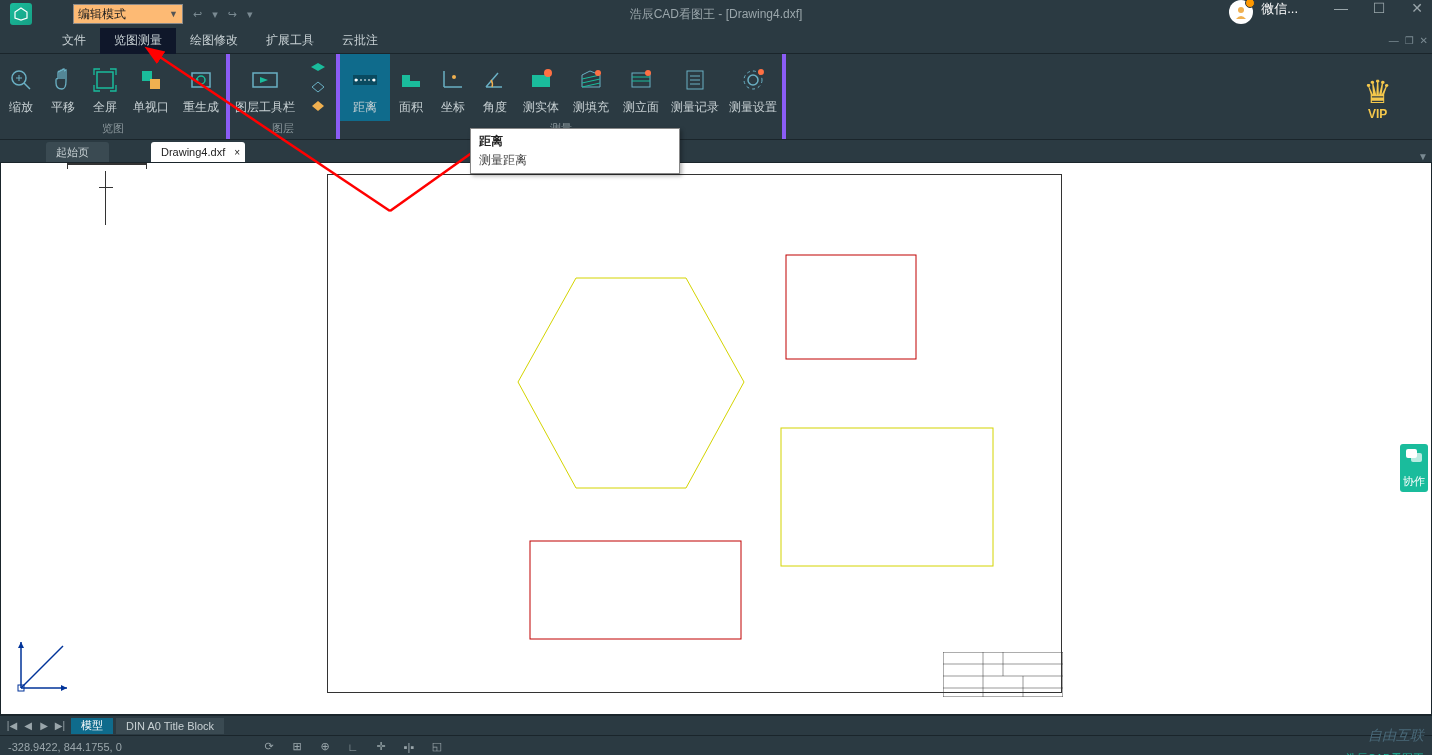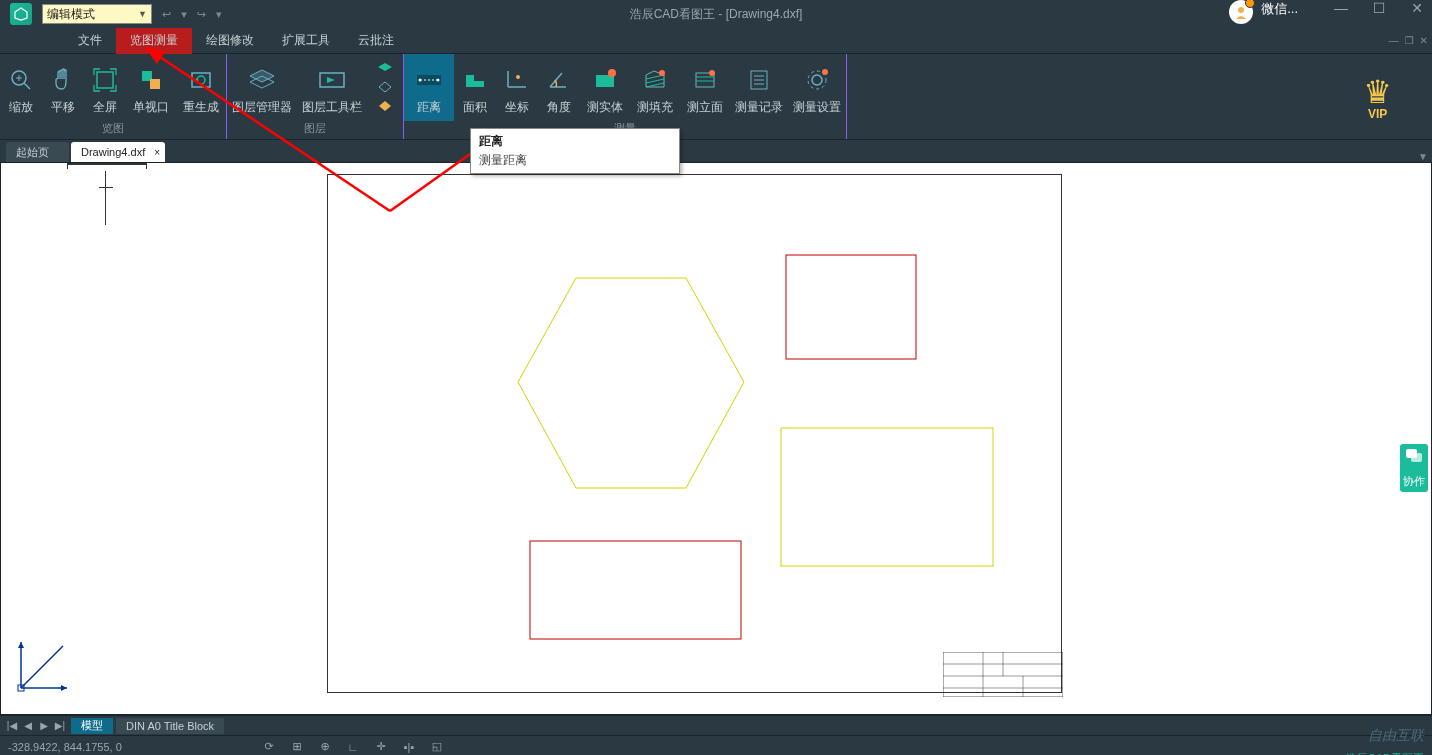--- a/index.html
+++ b/index.html
@@ -1,56 +1,56 @@
 <!DOCTYPE html>
 <html><head>
 <meta charset="utf-8">
 <style>
 * { margin: 0; padding: 0; box-sizing: border-box; font-family: "Microsoft YaHei", sans-serif; }
 body { background: #2b3a42; color: #c8d1d4; font-size: 12px; overflow: hidden; width: 1432px; height: 755px; }
 
 .titlebar { height: 28px; background: #2b3a42; display: flex; align-items: center; position: relative; }
 .logo { width: 22px; height: 22px; margin: 0 10px; background: linear-gradient(135deg,#1abc9c,#16a085); border-radius: 3px; display: flex; align-items: center; justify-content: center; font-size: 10px; color: #fff; }
-.mode-select { height: 20px; background: #fef9c3; color: #222; border: 1px solid #888; padding: 0 4px; font-size: 12px; width: 110px; display: flex; align-items: center; justify-content: space-between; }
+.mode-select { height: 20px; background: #fdba74; color: #222; border: 1px solid #888; padding: 0 4px; font-size: 12px; width: 110px; display: flex; align-items: center; justify-content: space-between; margin-left: 31px; }
 .mode-select .arr { font-size: 9px; color: #555; }
 .qat { display: flex; gap: 10px; margin-left: 10px; }
 .qat-btn { font-size: 11px; color: #7a8a92; cursor: pointer; }
 .title-center { position: absolute; left: 50%; transform: translateX(-50%); color: #9aa6ab; font-size: 12px; }
 .title-right { position: absolute; right: 0; display: flex; align-items: flex-start; gap: 8px; height: 100%; }
 .user-icon { width: 24px; height: 24px; background: #fff; border-radius: 50%; position: relative; display: flex; align-items: center; justify-content: center; }
 .user-icon::after { content: ""; width: 8px; height: 8px; background: #ff9800; border-radius: 50%; position: absolute; top: -2px; right: -2px; border: 1px solid #2b3a42; }
 .win-btn { width: 30px; text-align: center; font-size: 14px; color: #9aa6ab; cursor: pointer; }
 .win-close { font-size: 14px; }
 
-.menubar { height: 26px; background: #2b3a42; display: flex; align-items: center; padding-left: 64px; border-bottom: 1px solid #1a252b; position: relative; }
+.menubar { height: 26px; background: #2b3a42; display: flex; align-items: center; padding-left: 48px; border-bottom: 1px solid #1a252b; position: relative; }
 .menu-item { padding: 0 14px; height: 26px; display: flex; align-items: center; color: #c8d1d4; cursor: pointer; }
-.menu-item.active { background: #b91c1c; }
+.menu-item.active { background: #0f172a; }
 .mdi-btns { position: absolute; right: 4px; display: flex; gap: 6px; font-size: 10px; color: #7a8a92; }
 
 .ribbon { height: 86px; background: #2b3a42; display: flex; border-bottom: 1px solid #1a252b; }
-.ribbon-group { display: flex; flex-direction: column; border-right: 1px solid #8b5cf6; }
+.ribbon-group { display: flex; flex-direction: column; border-right: 4px solid #8b5cf6; }
 .ribbon-tools { display: flex; flex: 1; }
 .ribbon-tool { width: 50px; display: flex; flex-direction: column; align-items: center; justify-content: center; gap: 4px; cursor: pointer; padding-top: 6px; }
 .ribbon-tool.narrow { width: 42px; }
 .ribbon-tool.active { background: #0f6b8c; }
 .tool-icon { width: 30px; height: 30px; display: flex; align-items: center; justify-content: center; }
 .tool-label { font-size: 12px; color: #c8d1d4; }
 .group-label { text-align: center; font-size: 11px; color: #8a969b; padding-bottom: 3px; }
 .small-col { width: 36px; display: flex; flex-direction: column; justify-content: space-around; align-items: center; padding: 6px 0; }
 .small-i { width: 18px; height: 14px; cursor: pointer; }
 .vip-area { margin-left: auto; display: flex; align-items: center; padding-right: 40px; }
 .crown { color: #f5c84c; font-size: 32px; text-align: center; }
 .crown-label { color: #f5c84c; font-size: 12px; font-weight: bold; text-align: center; margin-top: -4px; }
 
 .tooltip { position: absolute; left: 470px; top: 128px; background: #fff; border: 1px solid #888; box-shadow: 2px 2px 4px rgba(0,0,0,0.3); padding: 4px 8px; z-index: 100; width: 210px; }
 .tooltip-title { font-weight: bold; color: #222; font-size: 12px; }
 .tooltip-desc { color: #444; font-size: 12px; margin-top: 2px; }
 
 .tabstrip { height: 22px; background: #2b3a42; display: flex; align-items: flex-end; padding-left: 6px; position: relative; }
-.tab { height: 20px; padding: 0 20px 0 10px; background: #3a4a52; color: #c8d1d4; font-size: 11px; display: flex; align-items: center; margin-right: 2px; border-radius: 3px 3px 0 0; position: relative; cursor: pointer; }
+.tab { height: 20px; padding: 0 20px 0 10px; background: #3a4a52; color: #c8d1d4; font-size: 11px; display: flex; align-items: center; margin-right: 2px; border-radius: 3px 3px 0 0; position: relative; cursor: pointer; margin-left: 40px; }
 .tab.active { background: #fff; color: #222; }
 .tab .close { position: absolute; right: 5px; font-size: 10px; }
 .tab-scroll { position: absolute; right: 4px; color: #7a8a92; font-size: 10px; }
 
 .canvas-area { height: 553px; background: #fff; position: relative; border: 1px solid #1a252b; }
 .ruler-mark { position: absolute; left: 66px; top: 0; width: 80px; height: 10px; border-top: 2px solid #333; }
 .ruler-mark::before, .ruler-mark::after { content: ""; position: absolute; width: 1px; height: 6px; background: #333; top: -2px; }
 .ruler-mark::before { left: 0; } .ruler-mark::after { right: 0; }
 .ruler-vert { position: absolute; left: 104px; top: 8px; width: 1px; height: 54px; background: #333; }
 .ruler-vh { position: absolute; left: 98px; top: 24px; width: 14px; height: 1px; background: #333; }
@@ -174,29 +174,20 @@
       </div>
     </div>
     <div class="group-label">览图</div>
   </div>
 
   <div class="ribbon-group">
     <div class="ribbon-tools">
       <div class="ribbon-tool" style="width:70px">
         <div class="tool-icon">
             <svg width="30" height="26" viewBox="0 0 30 26">
-              <polygon points="15,3 27,9 15,15 3,9" fill="#3a5a6a" stroke="#6ab0c4"></polygon>
-              <polygon points="15,9 27,15 15,21 3,15" fill="none" stroke="#6ab0c4"></polygon>
-            </svg>
-          </div>
-        <div class="tool-label">图层管理器</div>
-      </div>
-      <div class="ribbon-tool" style="width:70px">
-        <div class="tool-icon">
-            <svg width="30" height="26" viewBox="0 0 30 26">
               <rect x="3" y="6" width="24" height="14" fill="none" stroke="#6ab0c4" stroke-width="1.5"></rect>
               <polygon points="10,10 18,13 10,16" fill="#1abc9c"></polygon>
             </svg>
           </div>
         <div class="tool-label">图层工具栏</div>
       </div>
       <div class="small-col">
         <svg class="small-i" viewBox="0 0 18 14">
             <polygon points="9,1 16,5 9,9 2,5" fill="#1abc9c"></polygon>
           </svg>

